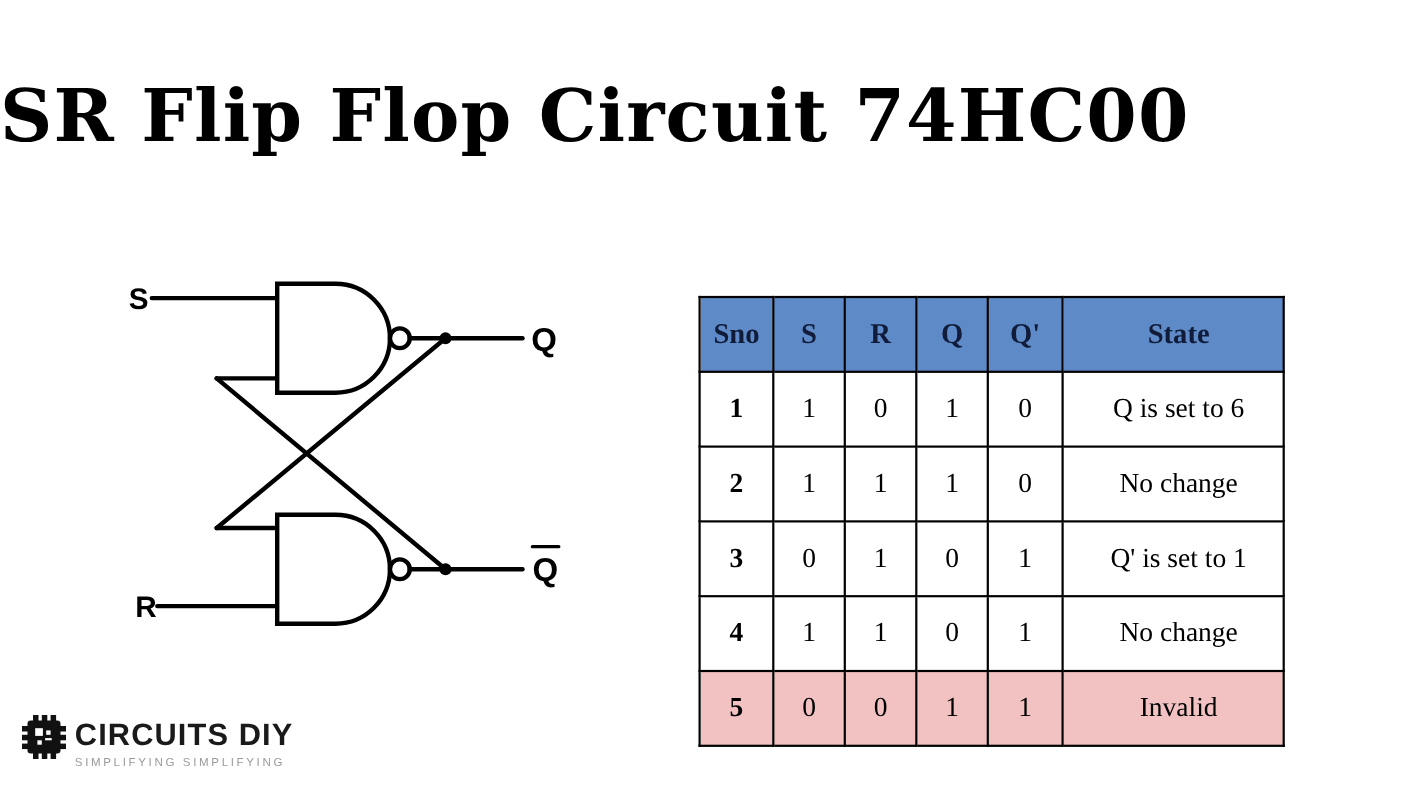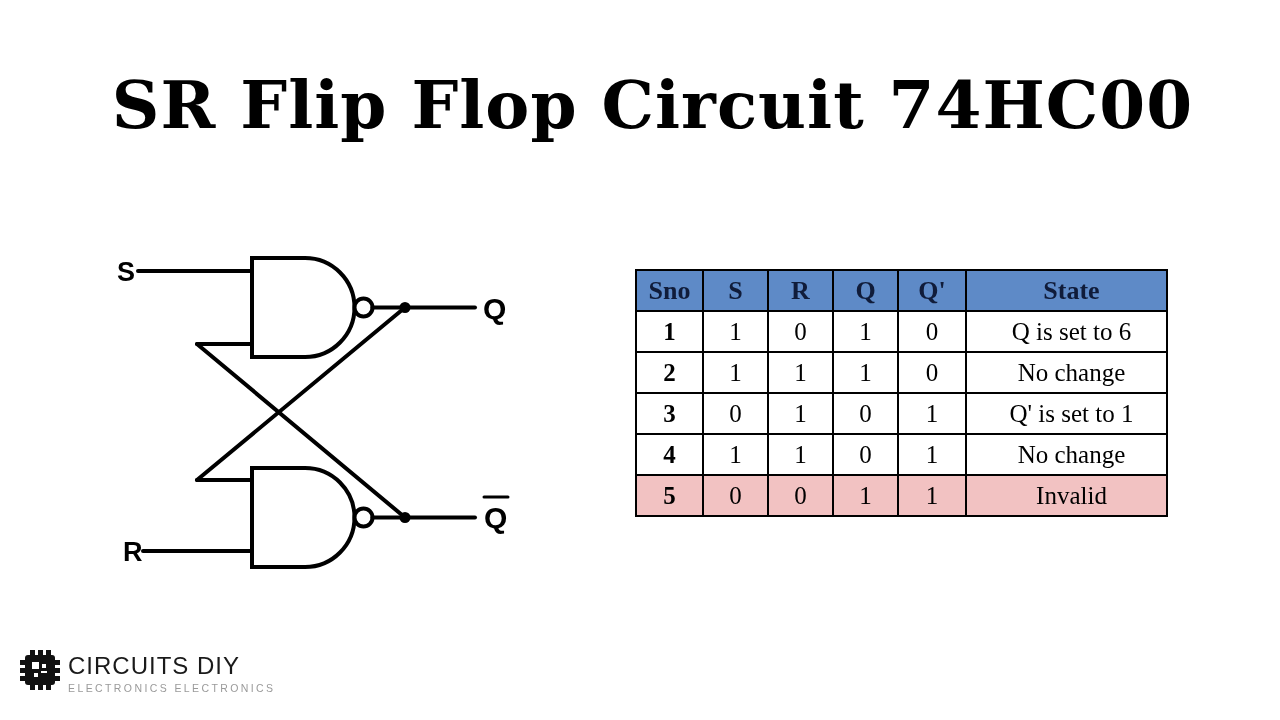--- a/index.html
+++ b/index.html
@@ -7,40 +7,39 @@
   body {
     background:#ffffff;
     position:relative;
     overflow:hidden;
     font-family:"Liberation Sans", sans-serif;
   }
   .page-title {
     position:absolute;
     top:66px; left:0;
     width:100%;
-    text-align:center;
+    text-align:left;
     font-family:"DejaVu Serif", serif;
     font-weight:bold;
     font-size:66px;
     letter-spacing:1px;
     color:#000;
-    padding-left:25px;
   }
   .circuit-svg { position:absolute; left:0; top:0; }
 
   .truth-table-wrap { position:absolute; left:635px; top:269px; }
   table.truth-table {
     border-collapse:collapse;
     table-layout:fixed;
     font-family:"Liberation Serif", serif;
     border:2px solid var(--border-color,#000);
   }
   table.truth-table th, table.truth-table td {
     border:2px solid var(--border-color,#000);
-    height:41px;
+    height:68px;
     text-align:center;
     font-size:25px;
     color:#000;
     overflow:hidden;
     white-space:nowrap;
   }
   table.truth-table th {
     background:var(--header-bg,#5e8ac7);
     color:var(--header-text,#101c3a);
     font-weight:bold;
@@ -50,22 +49,22 @@
   td.sno { font-weight:bold; }
   tr.invalid td { background:var(--invalid-bg,#f2c2c2); }
 
   .logo {
     position:absolute; left:20px; top:650px;
     display:flex; align-items:flex-start; gap:8px;
   }
   .logo-text { padding-top:3px; }
   .brand-name {
     font-family:"Liberation Sans", sans-serif;
-    font-weight:normal;
-    font-size:24px;
+    font-weight:bold;
+    font-size:28px;
     letter-spacing:1px;
     color:#1a1a1a;
     line-height:1.1;
   }
   .brand-tagline {
     font-family:"Liberation Sans", sans-serif;
     font-size:10.5px;
     letter-spacing:2.4px;
     color:#9a9a9a;
     margin-top:3px;
@@ -196,15 +195,15 @@
     </g>
     <g fill="#fff">
       <rect x="12" y="12" width="7" height="7"></rect>
       <rect x="22" y="14" width="4" height="4"></rect>
       <rect x="14" y="23" width="4" height="4"></rect>
       <rect x="21" y="21" width="6" height="2"></rect>
     </g>
   </svg>
   <div class="logo-text">
     <div class="brand-name">CIRCUITS DIY</div>
-    <div class="brand-tagline">ELECTRONICS ELECTRONICS</div>
+    <div class="brand-tagline">SIMPLIFYING SIMPLIFYING</div>
   </div>
 </div>
 
 </body></html>

